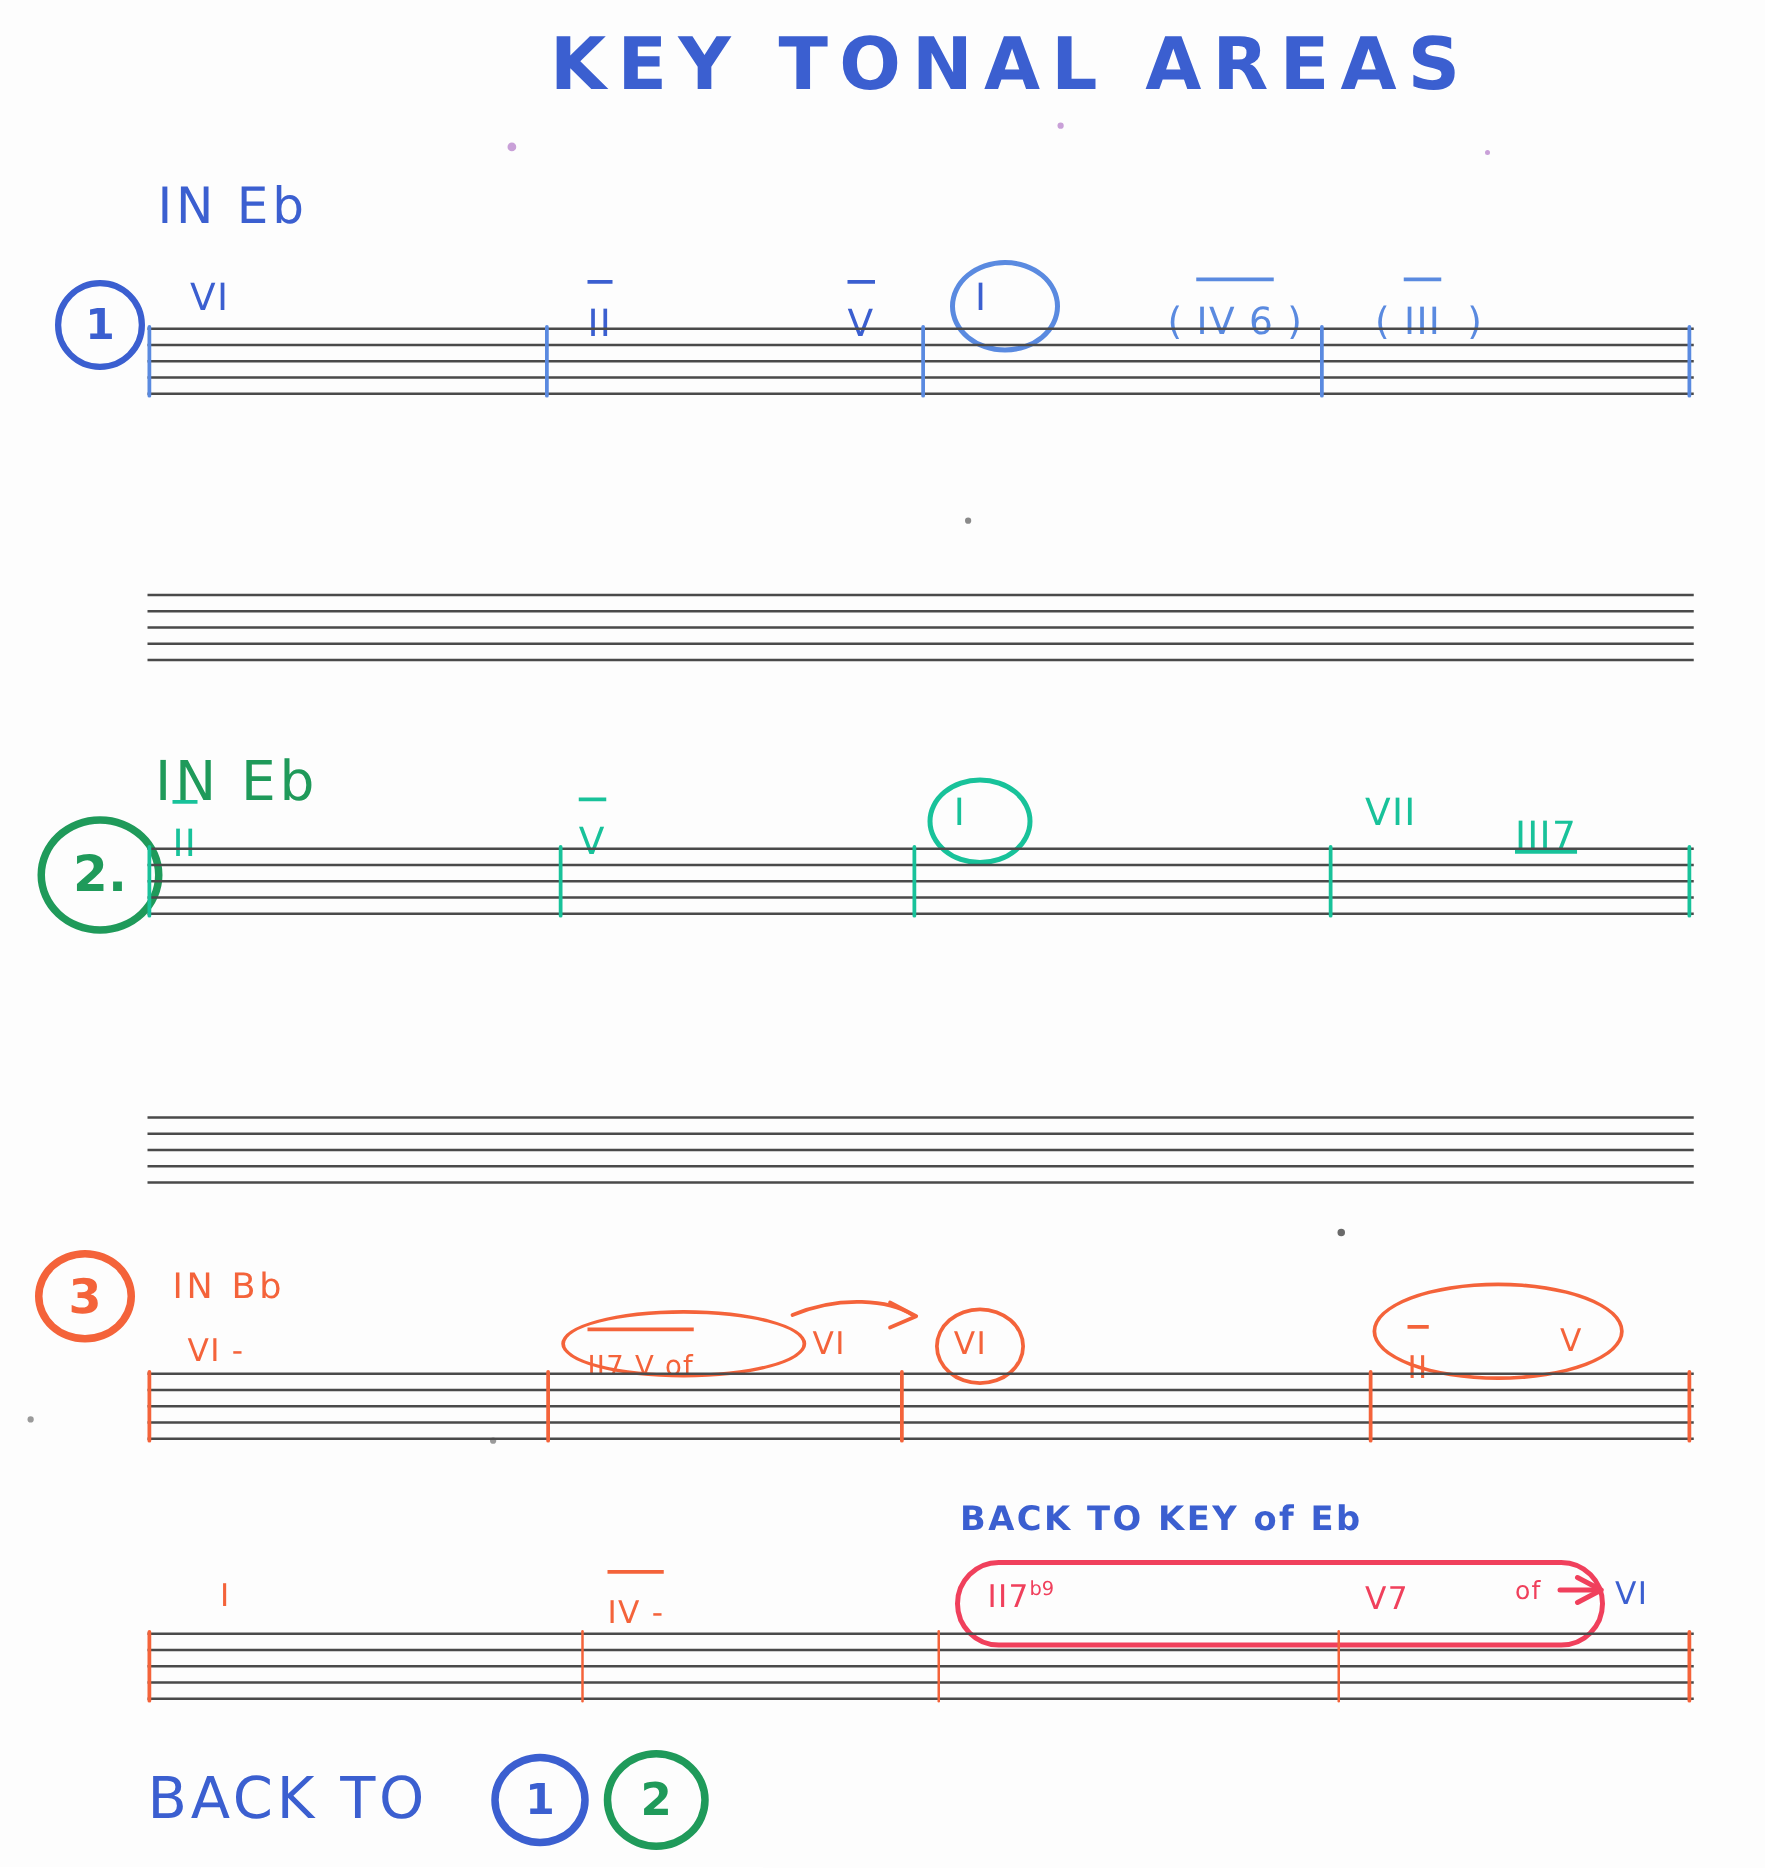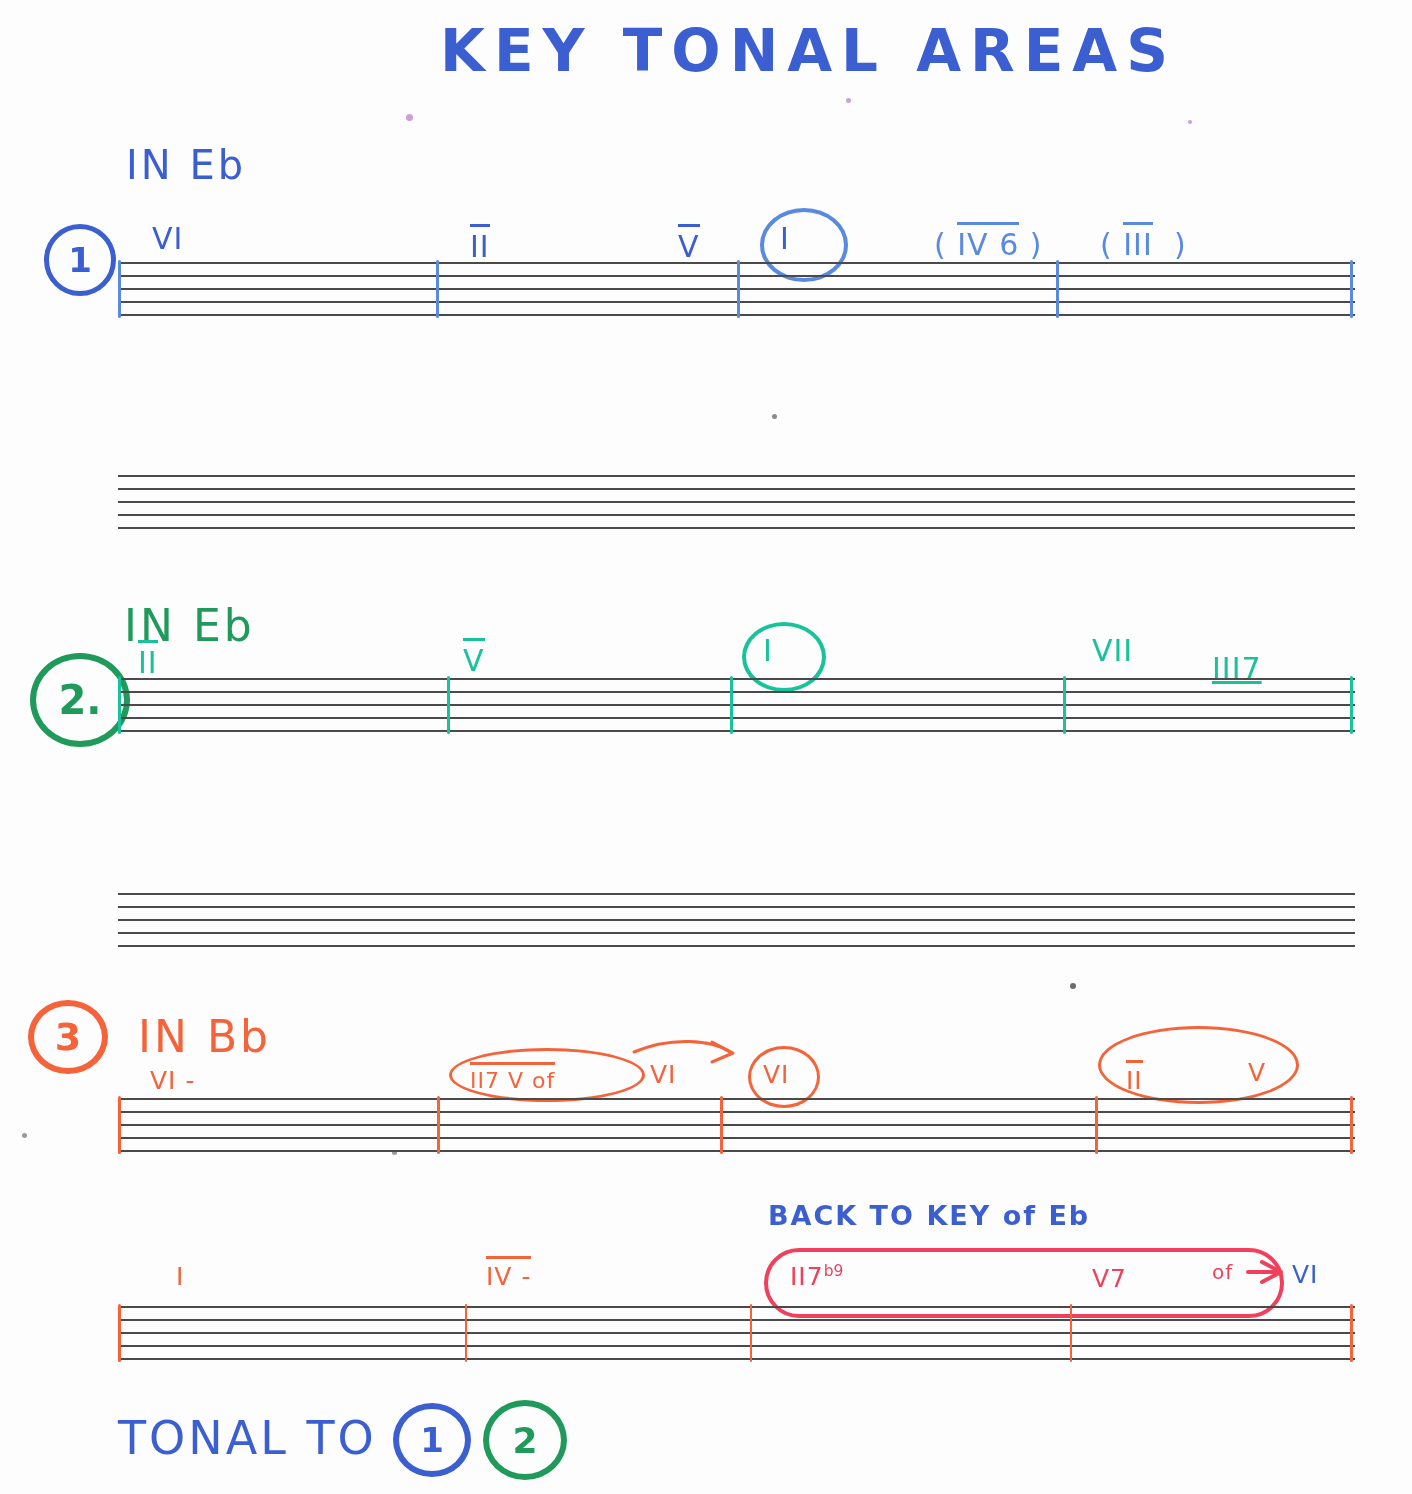--- a/index.html
+++ b/index.html
@@ -48,21 +48,21 @@
     letter-spacing: 1px;
     font-weight: normal;
   }
   .note {
     font-size: 27px;
     letter-spacing: 2px;
     font-weight: bold;
   }
   .ovl {
     border-top: 3px solid currentColor;
-    padding-top: 5px;
+    padding-top: 18px;
     display: inline-block;
     line-height: 1;
   }
   sup.acc {
     font-size: 0.62em;
     vertical-align: super;
     letter-spacing: 0;
   }
   
   .staff {
@@ -231,21 +231,21 @@
     <div class="line l1"></div>
     <div class="line l2"></div>
     <div class="line l3"></div>
     <div class="line l4"></div>
   </div>
 
   <div class="circ-num" style="left:28px; top:1000px; width:68px; height:62px; border:6px solid #f4633a; color:#f4633a; font-size:38px;">
     <span>3</span>
   </div>
 
-  <div class="hw keylabel" style="left:138px; top:1015px; color:#f4633a; font-size:44px;">IN Bb</div>
+  <div class="hw keylabel" style="left:138px; top:1015px; color:#f4633a; font-size:28px;">IN Bb</div>
 
   <div class="hw rn-sm" style="left:150px; top:1068px; color:#f4633a;">VI -</div>
 
   <div class="ellipse" style="left:449px; top:1048px; width:190px; height:48px; border:3px solid #f4633a;"></div>
   <div class="hw rn-sm" style="left:470px; top:1062px; color:#f4633a; font-size:22px;">
     <span class="ovl">II7 V of</span>
   </div>
   <div class="hw rn-sm" style="left:650px; top:1062px; color:#f4633a;">VI</div>
 
   <svg class="overlay" width="1412" height="1494">
@@ -306,21 +306,21 @@
     <div class="line l2"></div>
     <div class="line l3"></div>
     <div class="line l4"></div>
     <div class="bar" style="left:0px; background:#f4633a;"></div>
     <div class="bar thin" style="left:347px; background:#f4633a;"></div>
     <div class="bar thin" style="left:632px; background:#f4633a;"></div>
     <div class="bar thin" style="left:952px; background:#f4633a;"></div>
     <div class="bar" style="left:1232px; background:#f4633a;"></div>
   </div>
 
-  <div class="hw keylabel" style="left:118px; top:1415px; color:#3b5fd0; font-size:46px;">TONAL TO</div>
+  <div class="hw keylabel" style="left:118px; top:1415px; color:#3b5fd0; font-size:46px;">BACK TO</div>
 
   <div class="circ-num" style="left:393px; top:1403px; width:66px; height:62px; border:6px solid #3b5fd0; color:#3b5fd0; font-size:34px;">
     <span>1</span>
   </div>
 
   <div class="circ-num" style="left:483px; top:1400px; width:72px; height:68px; border:6px solid #1f9a5a; color:#1f9a5a; font-size:36px;">
     <span>2</span>
   </div>
 
 </div>

